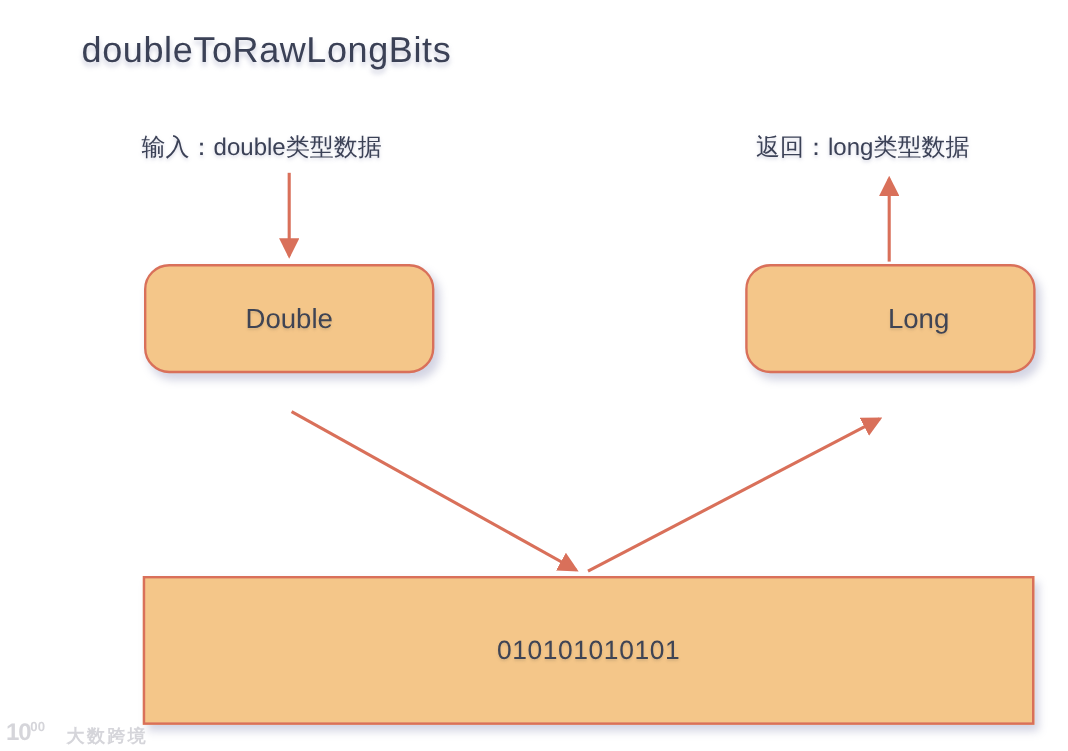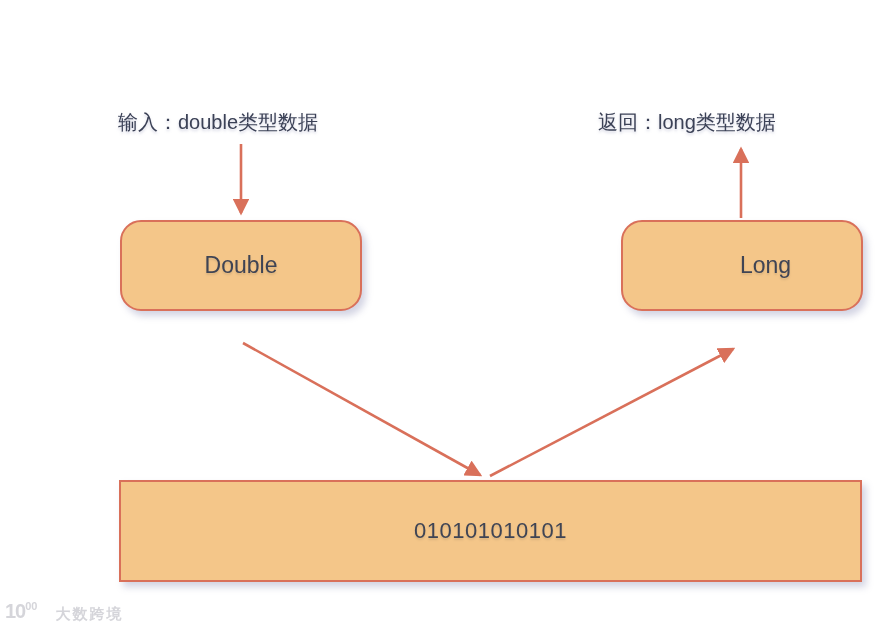--- a/index.html
+++ b/index.html
@@ -25,39 +25,39 @@
     letter-spacing:.5px;
     text-shadow:0 3px 4px rgba(125,130,170,.40);
   }
   .flow-label{
     position:absolute;top:109px;
     font-size:20px;color:var(--ink);
     text-shadow:0 2px 3px rgba(125,130,170,.35);
     white-space:nowrap;
   }
   .label-input{left:118px;}
-  .label-output{left:598px;}
+  .label-output{left:630px;}
   .node{
     position:absolute;
     background:var(--box-fill);
     border:2.5px solid var(--box-border);
     display:flex;align-items:center;justify-content:center;
     color:var(--node-ink);
     box-shadow:4px 5px 7px rgba(120,125,170,.33);
   }
   .node-rounded{
     width:242px;height:91px;top:220px;
     border-radius:21px;
     font-size:23px;
   }
   .node-double{left:120px;}
   .node-long{left:621px;padding-left:47px;}
   .node-bits{
     left:119px;top:480px;
-    width:743px;height:102px;
+    width:743px;height:124px;
     font-size:22px;letter-spacing:.5px;
   }
   .node span{text-shadow:0 2px 2px rgba(140,120,90,.25);}
   svg.arrows{
     position:absolute;left:0;top:0;
     width:890px;height:626px;
     pointer-events:none;
   }
   svg.arrows path.edge{
     stroke:var(--arrow-color);
@@ -73,20 +73,21 @@
   }
   .wm-logo{font-size:20px;font-weight:700;line-height:1;letter-spacing:-1px;}
   .wm-logo sup{font-size:11px;letter-spacing:0;}
   .wm-text{font-size:15px;font-weight:700;letter-spacing:2px;line-height:1;}
 </style>
 </head>
 <body>
 
 <div class="canvas">
 
+  <div class="page-title">doubleToRawLongBits</div>
 
   <div class="flow-label label-input">输入：double类型数据</div>
   <div class="flow-label label-output">返回：long类型数据</div>
 
   <svg class="arrows" viewBox="0 0 890 626" aria-hidden="true">
     <defs>
       <marker id="ah" viewBox="0 0 10 10" refX="8.5" refY="5" markerWidth="6.5" markerHeight="6.5" orient="auto-start-reverse">
         <path class="head" d="M0,0 L10,5 L0,10 z"></path>
       </marker>
     </defs>

